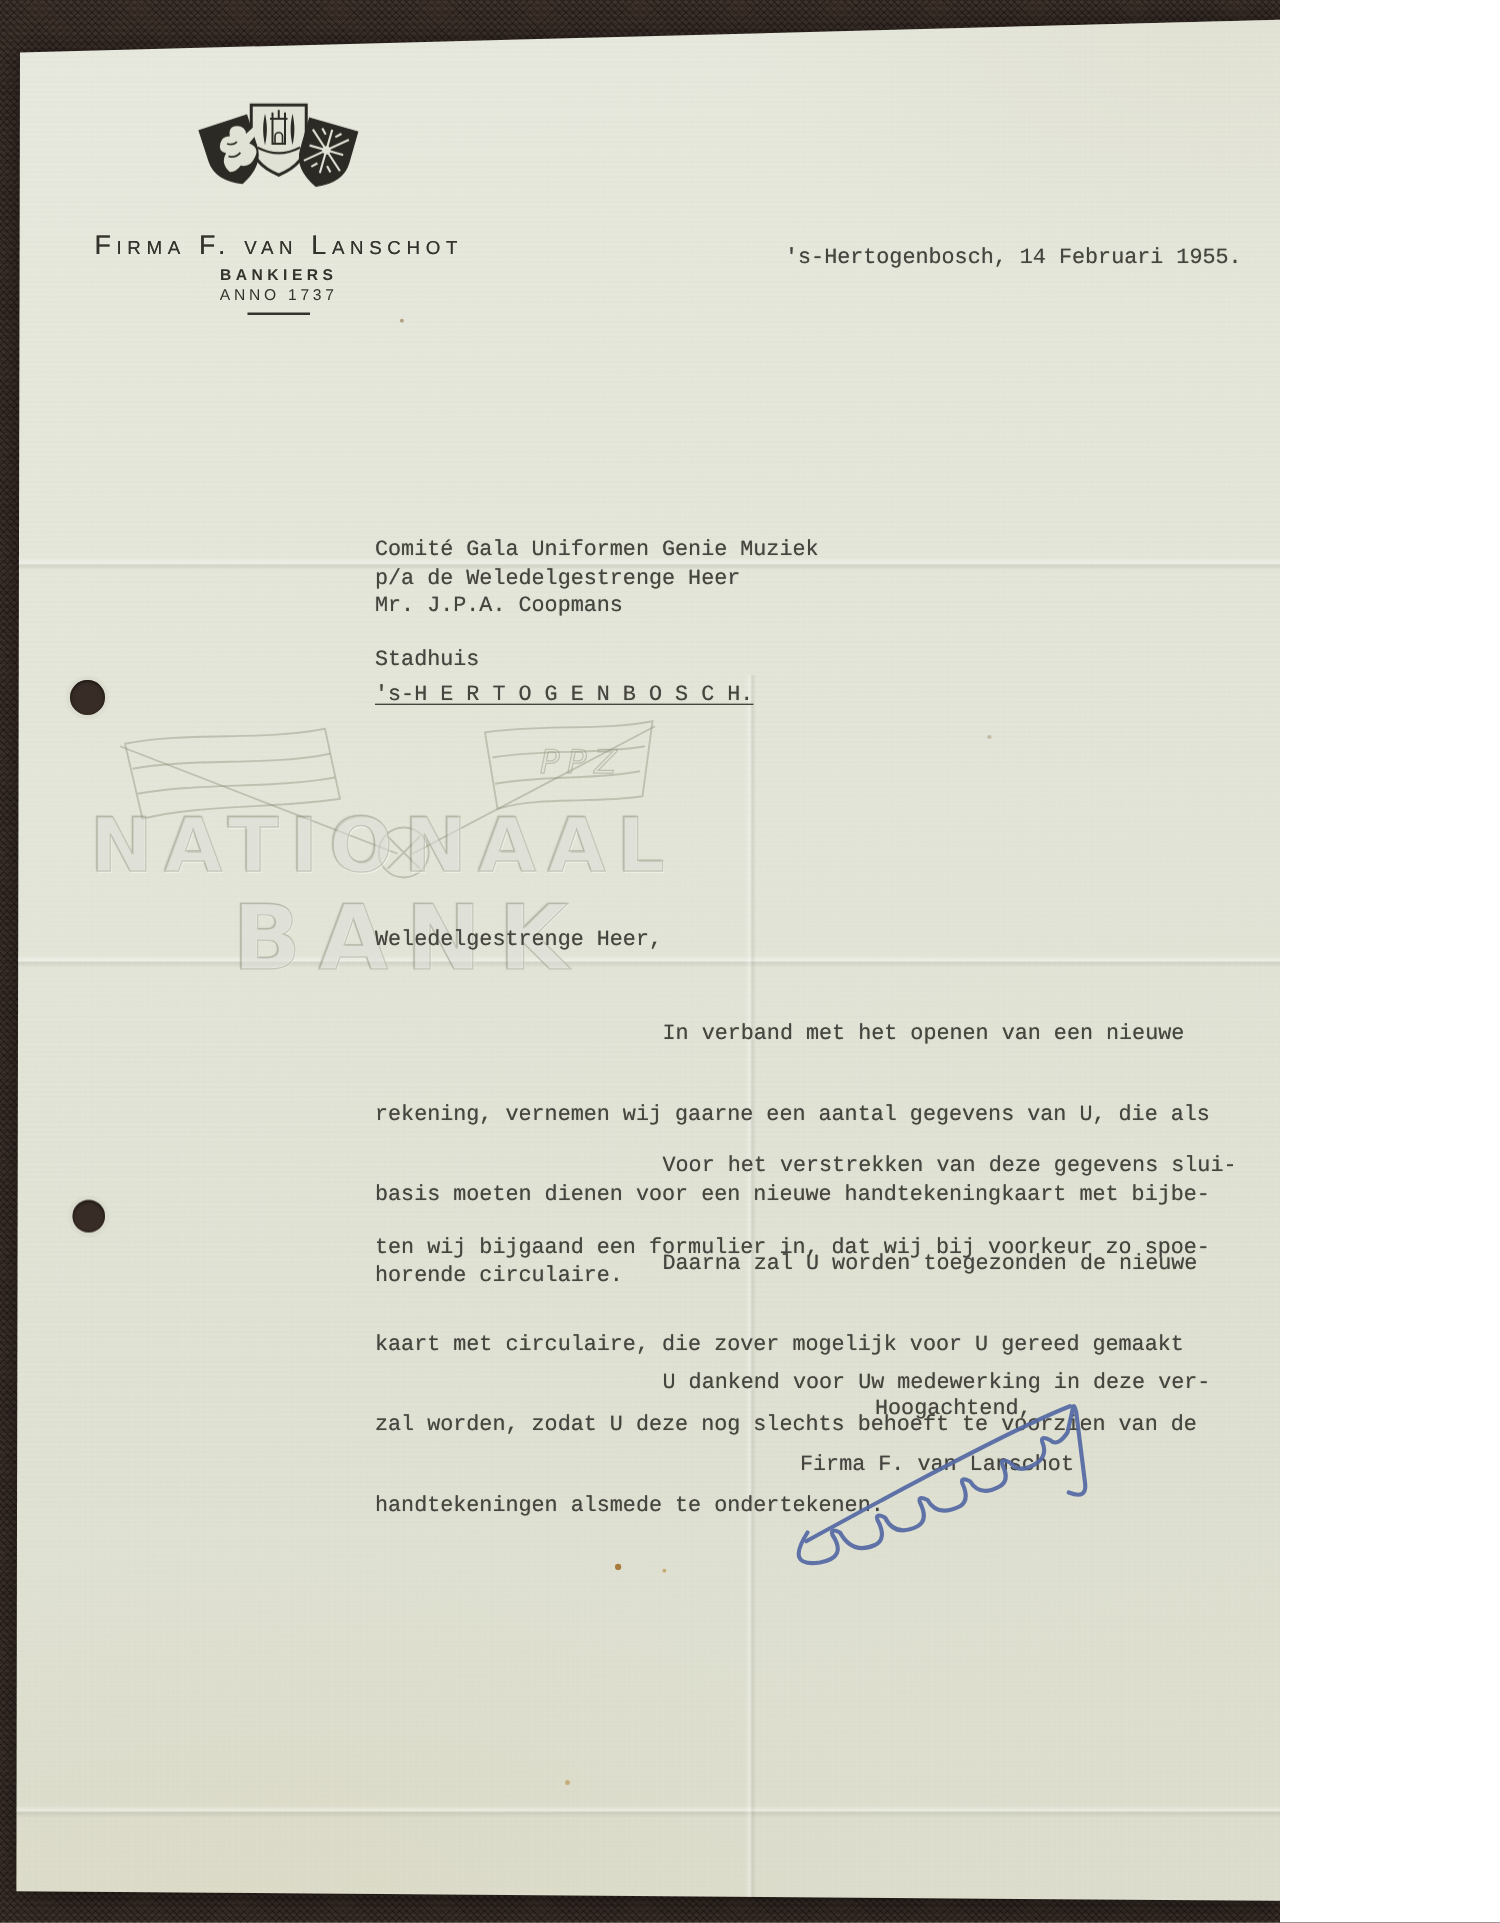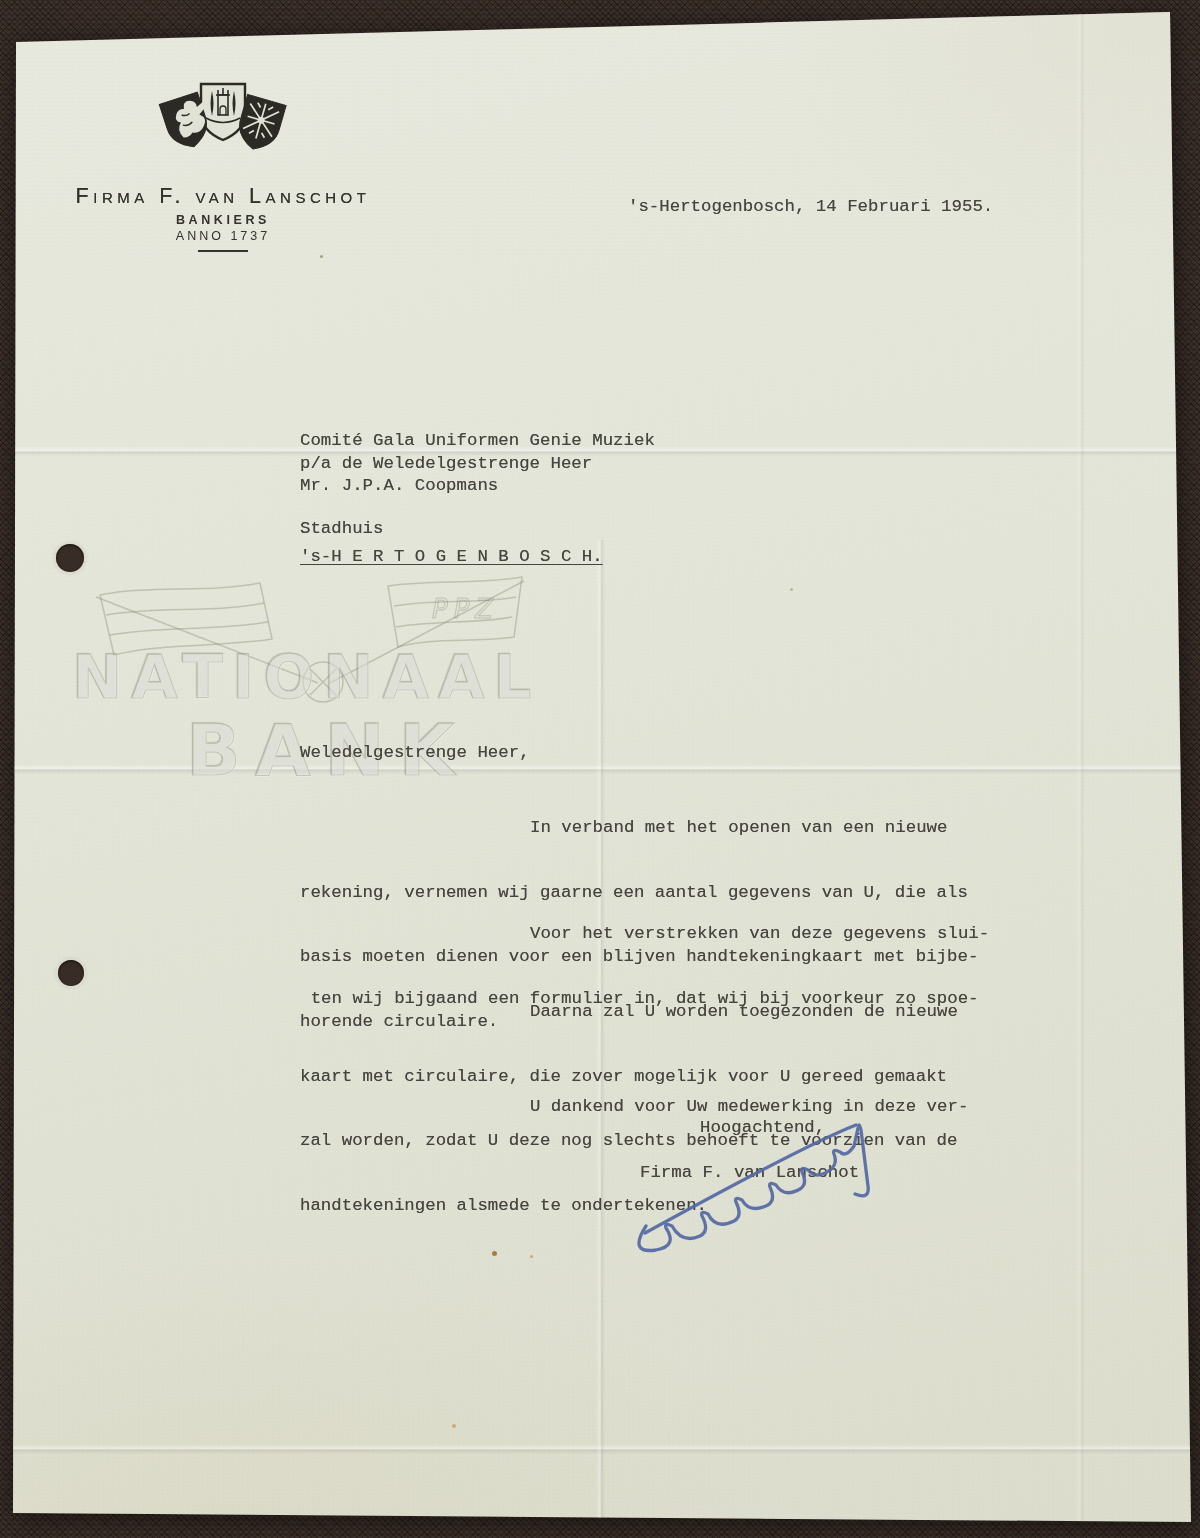--- a/index.html
+++ b/index.html
@@ -1,17 +1,17 @@
 <!DOCTYPE html>
 <html><head>
 <meta charset="utf-8">
 <style>
   html,body { margin:0; padding:0; }
   .scene {
-    position:relative; width:1200px; height:1538px; overflow:hidden;
+    position:relative; width:1024px; height:1538px; overflow:hidden;
     background-color:#382c26;
     background-image:
       repeating-linear-gradient(45deg, rgba(0,0,0,0.28) 0 1px, transparent 1px 4px),
       repeating-linear-gradient(-45deg, rgba(0,0,0,0.22) 0 1px, transparent 1px 4px),
       repeating-linear-gradient(0deg, rgba(255,255,255,0.03) 0 2px, transparent 2px 5px);
     font-family:"Liberation Sans", sans-serif;
   }
   .paper-wrap { position:absolute; inset:0; filter: drop-shadow(2px 4px 12px rgba(0,0,0,0.55)); }
   .paper {
     position:absolute; inset:0;
@@ -137,25 +137,25 @@
     <text x="432" y="618" font-family="DejaVu Sans, sans-serif" font-size="26" font-style="italic" fill="none" stroke="rgba(140,144,122,0.42)" stroke-width="1" letter-spacing="6">PPZ</text>
   </svg>
   <div class="wm-text wm-line1">NATIONAAL</div>
   <div class="wm-text wm-line2">BANK</div>
 
   <div class="typed" style="left:300px; top:742px;">Weledelgestrenge Heer,</div>
 
   <div class="typed para" style="top:774px;">
     <div class="line indent">In verband met het openen van een nieuwe</div>
     <div class="line">rekening, vernemen wij gaarne een aantal gegevens van U, die als</div>
-    <div class="line">basis moeten dienen voor een blijven handtekeningkaart met bijbe-</div>
+    <div class="line">basis moeten dienen voor een nieuwe handtekeningkaart met bijbe-</div>
     <div class="line">horende circulaire.</div>
   </div>
 
-  <div class="typed para" style="top:880px;text-align:center;">
+  <div class="typed para" style="top:880px;">
     <div class="line indent">Voor het verstrekken van deze gegevens slui-</div>
     <div class="line">ten wij bijgaand een formulier in, dat wij bij voorkeur zo spoe-</div>
   </div>
 
   <div class="typed para" style="top:958px;">
     <div class="line indent">Daarna zal U worden toegezonden de nieuwe</div>
     <div class="line">kaart met circulaire, die zover mogelijk voor U gereed gemaakt</div>
     <div class="line">zal worden, zodat U deze nog slechts behoeft te voorzien van de</div>
     <div class="line">handtekeningen alsmede te ondertekenen.</div>
   </div>

